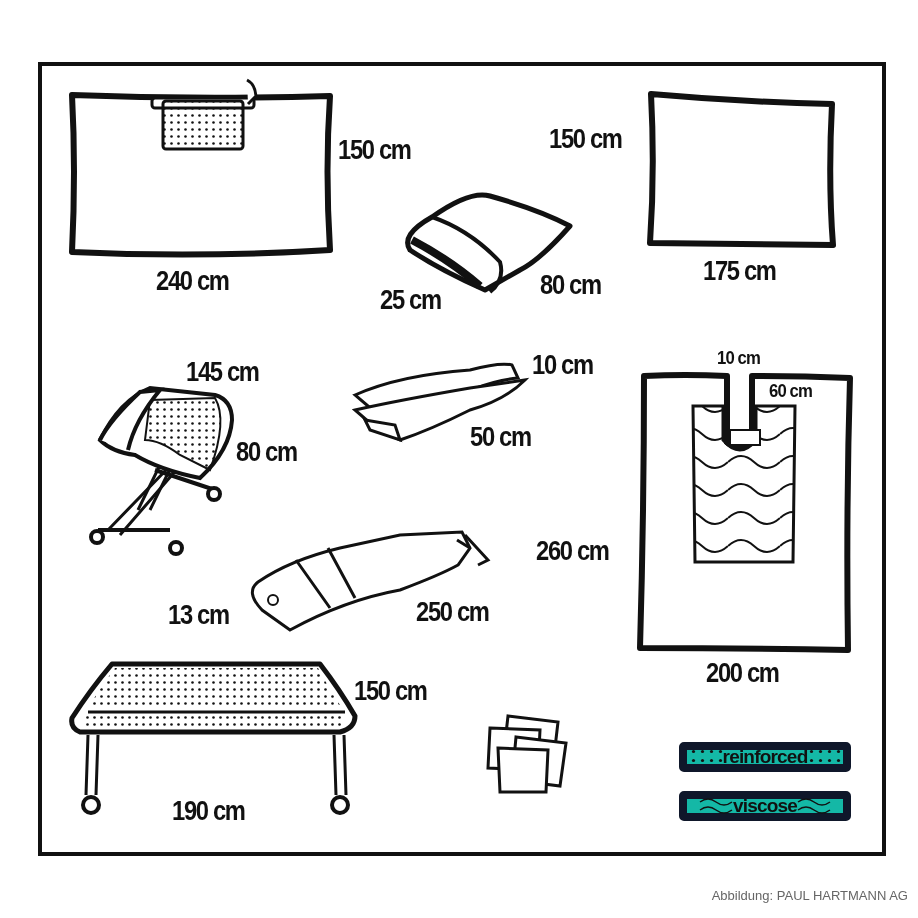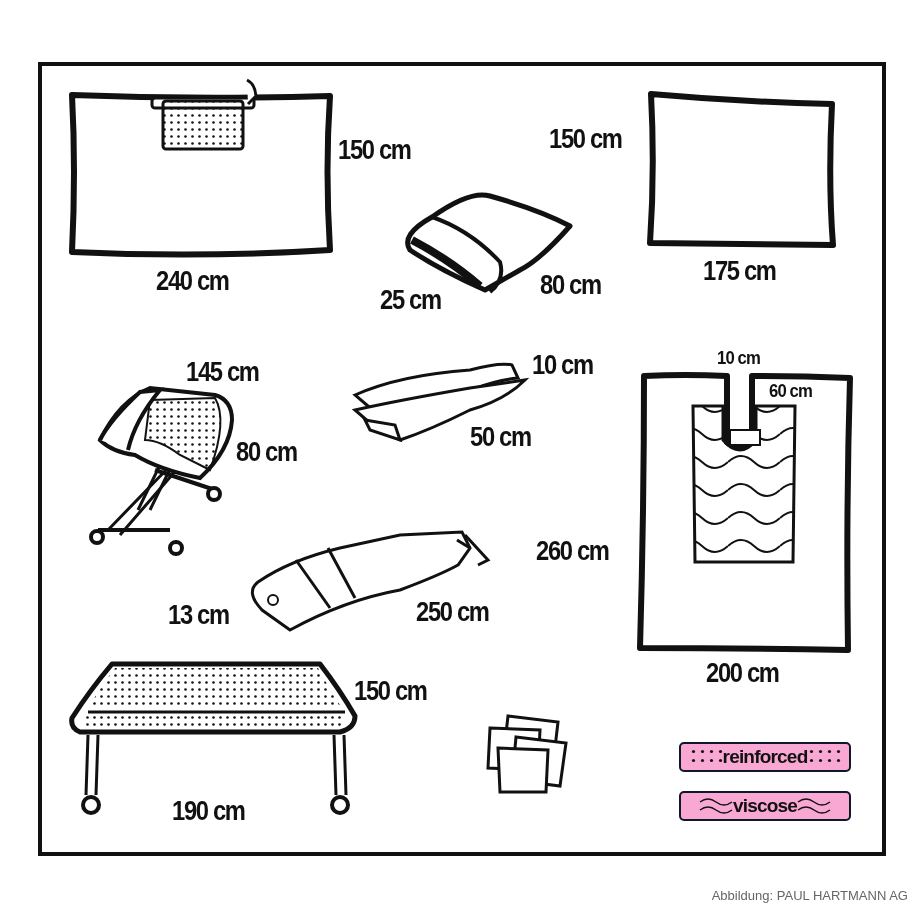--- a/index.html
+++ b/index.html
@@ -1,21 +1,21 @@
 <!DOCTYPE html>
 <html><head>
 <meta charset="utf-8">
 <style>
   html, body { margin:0; padding:0; background:#ffffff; }
   body { width:918px; height:918px; position:relative; overflow:hidden; font-family:"Liberation Sans", sans-serif; }
   .frame { position:absolute; left:38px; top:62px; width:840px; height:786px; border:4px solid #111; box-sizing:content-box; }
   svg.art { position:absolute; left:0; top:0; width:918px; height:918px; }
   .lbl { position:absolute; font-family:"Liberation Sans", sans-serif; font-weight:bold; color:#111; font-size:27px; letter-spacing:-1.5px; white-space:nowrap; transform:scaleX(0.88); transform-origin:left top; }
   .lbl.sm { font-size:19px; letter-spacing:-1px; }
-  .legend { position:absolute; left:679px; width:172px; height:30px; border:2px solid #0f172a; border-radius:5px; box-sizing:border-box; display:flex; align-items:center; justify-content:center; background:#f9a8d4; }
+  .legend { position:absolute; left:679px; width:172px; height:30px; border:8px solid #0f172a; border-radius:5px; box-sizing:border-box; display:flex; align-items:center; justify-content:center; background:#14b8a6; }
   .legend .txt { font-weight:bold; font-size:19px; letter-spacing:-0.8px; color:#111; }
   .legend svg { width:34px; height:20px; }
   .credit { position:absolute; right:10px; top:888px; font-size:13px; color:#666;margin-left:12px; }
 </style>
 </head>
 <body>
 
 <div class="frame"></div>
 
 <svg class="art" viewBox="0 0 918 918">

